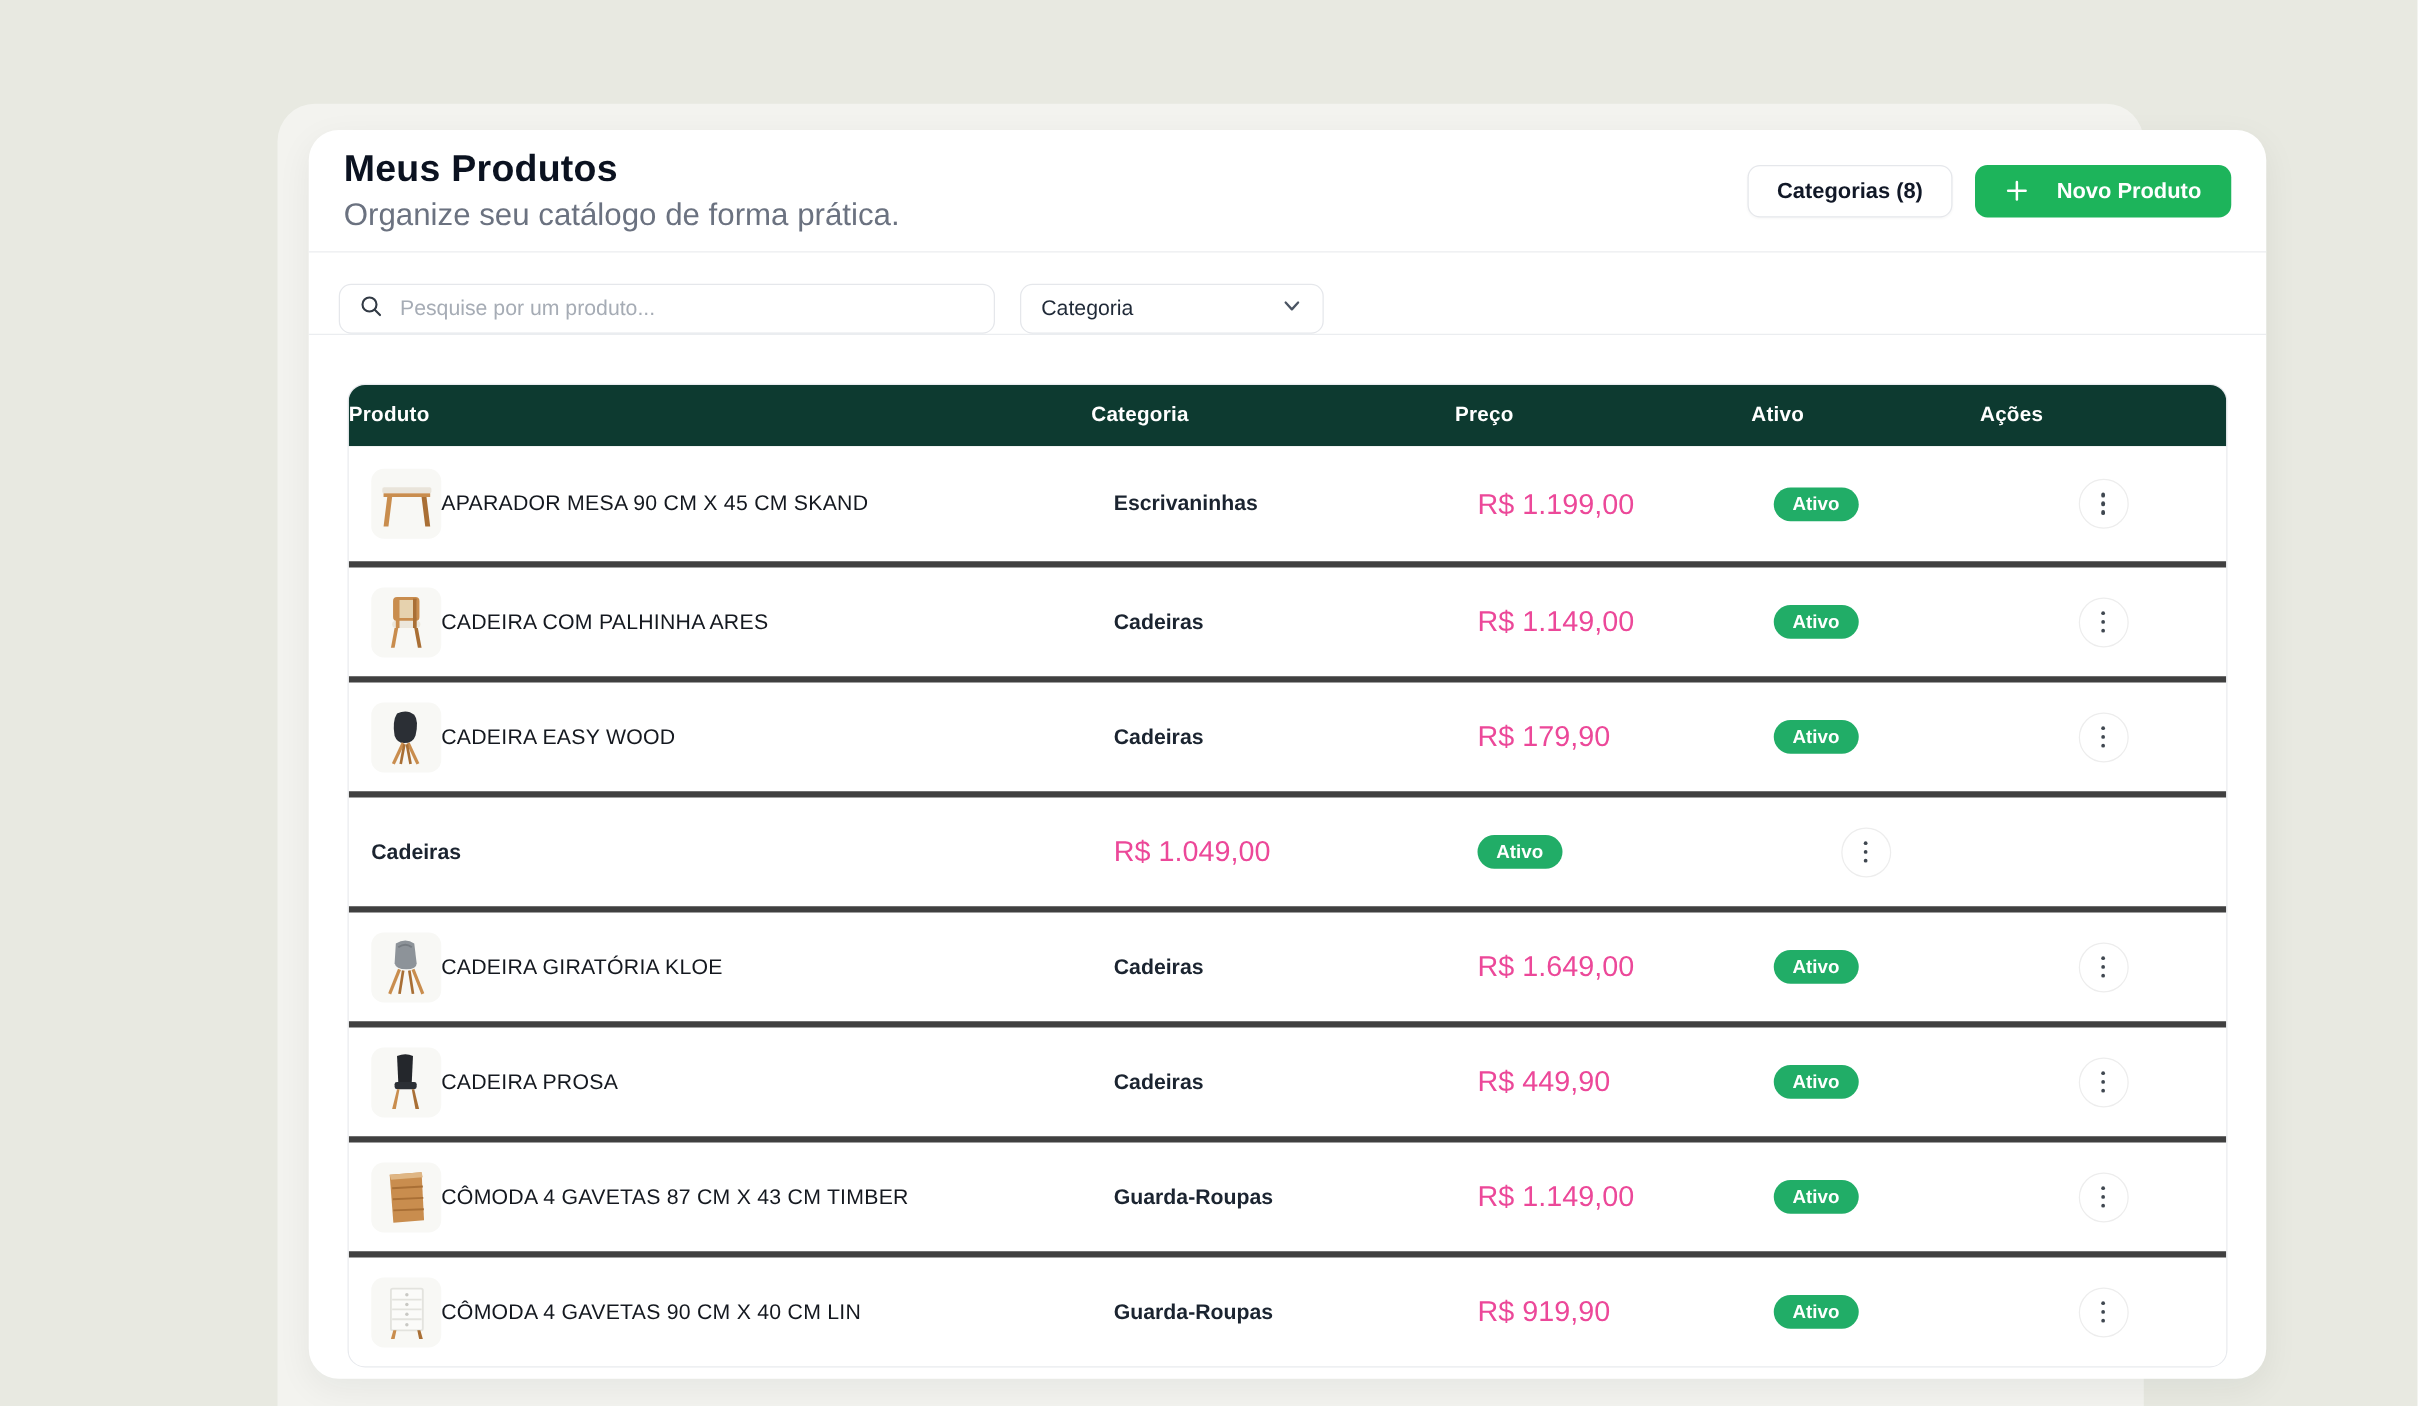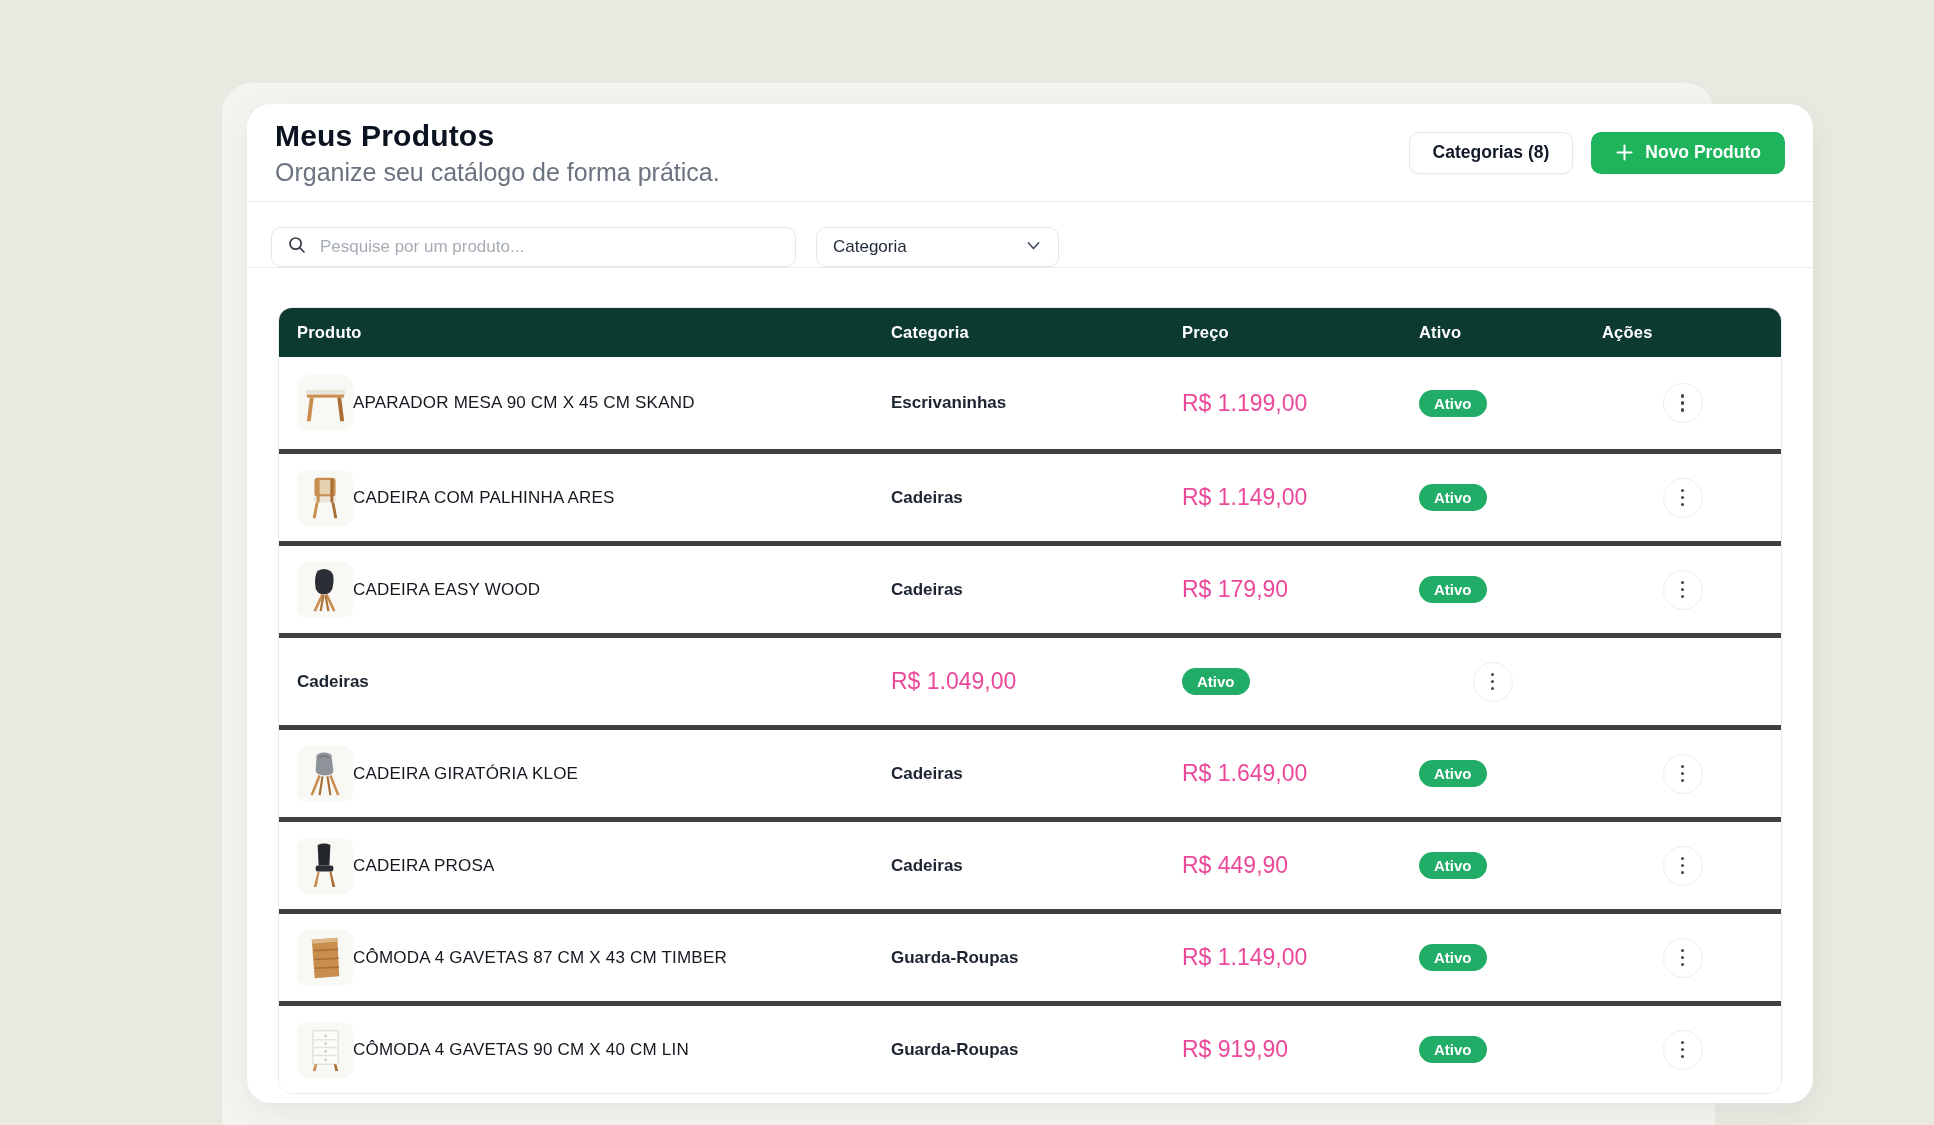--- a/index.html
+++ b/index.html
@@ -32,21 +32,21 @@
   .btn {
     height:42px; border-radius:10px; font-size:17.5px; font-weight:600;
     display:inline-flex; align-items:center; justify-content:center;
     cursor:pointer; font-family:inherit;
   }
   .btn-outline {
     background:#fff; border:1px solid #e5e7eb; color:#111827; padding:0 23px;
     box-shadow:0 1px 2px rgba(0,0,0,0.03);
   }
   .btn-primary {
-    background:#1db45b; border:none; color:#ffffff; padding:0 24px; gap:11px;
+    background:#1db45b; border:none; color:#ffffff; padding:0 24px; gap:22px;
   }
   .btn-primary svg { display:block; }
   
   .filter-row {
     height:66px; display:flex; align-items:flex-end; gap:20px;
     padding:0 24px; border-bottom:1px solid #ebedf0;
   }
   .search-box {
     width:525px; height:40px; border:1px solid #e5e7eb; border-radius:10px;
     display:flex; align-items:center; padding:0 15px; gap:13px; background:#fff;
@@ -71,21 +71,21 @@
   }
   .tgrid {
     display:grid;
     grid-template-columns:594px 291px 237px 183px 1fr;
     align-items:center;
   }
   .thead {
     background:#0d3a30; color:#ffffff; height:49px;
     font-size:16.5px; font-weight:600; letter-spacing:.2px;
   }
-  .thead > div { padding-left:18px; }
+  .thead > div { }
   .trow { min-height:92px; border-top:5px solid #404040; background:#fff; }
   .trow:first-of-type { border-top:none; }
   .cell { padding-left:18px; }
   .cell-product { display:flex; align-items:center; gap:0; }
   .thumb {
     width:56px; height:56px; border-radius:10px; background:#f8f8f5;
     display:flex; align-items:center; justify-content:center; flex:none;
     overflow:hidden;
   }
   .prod-name { font-size:17px; font-weight:500; color:#14181f; letter-spacing:.2px; }

